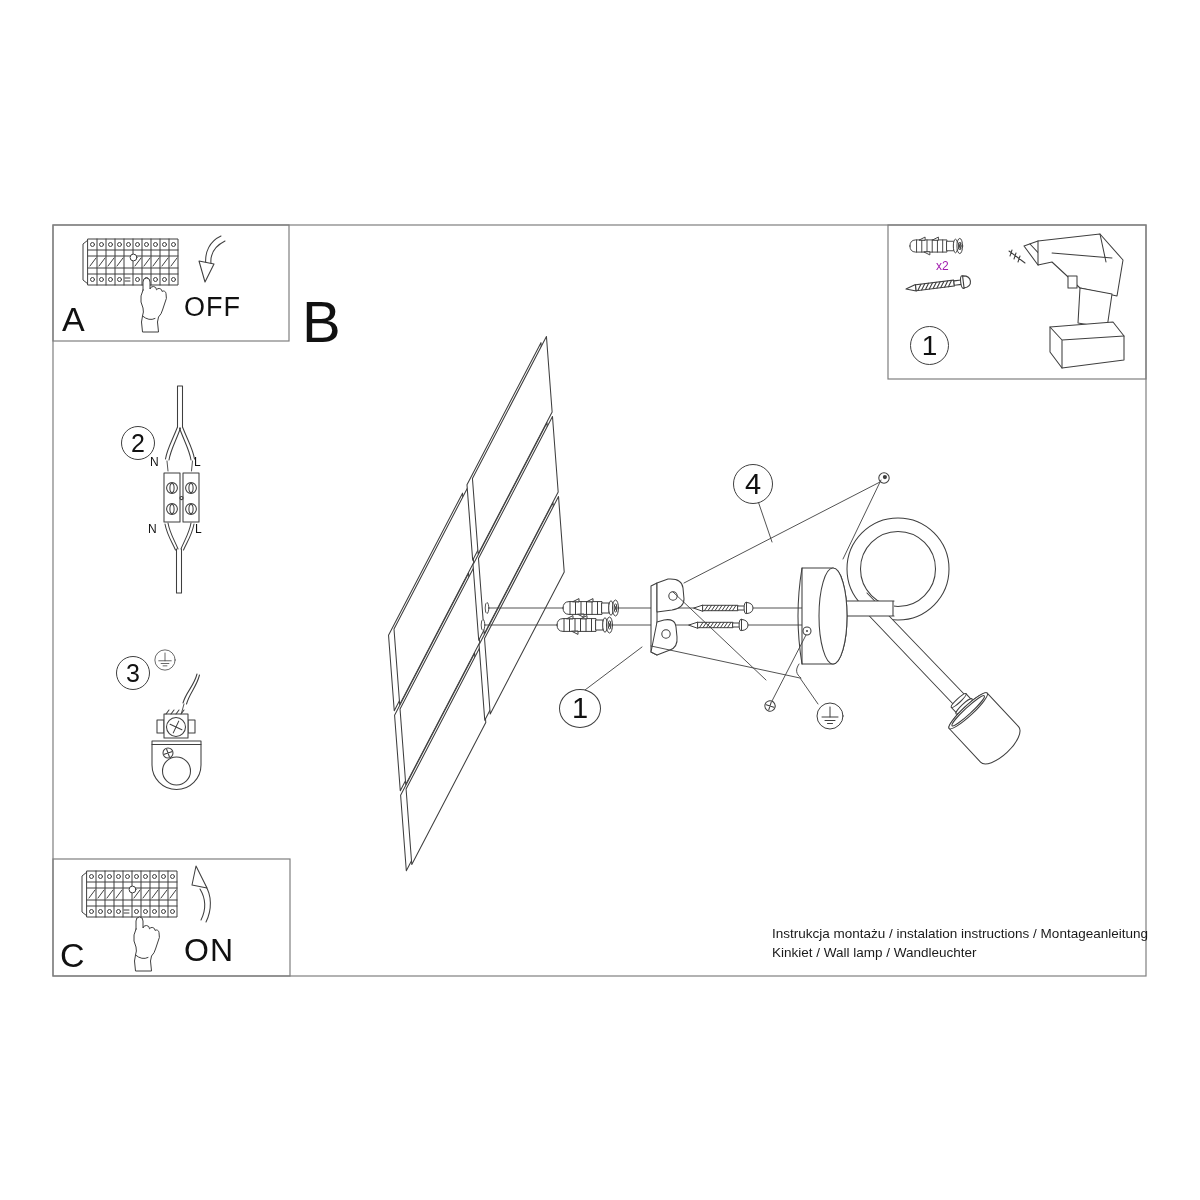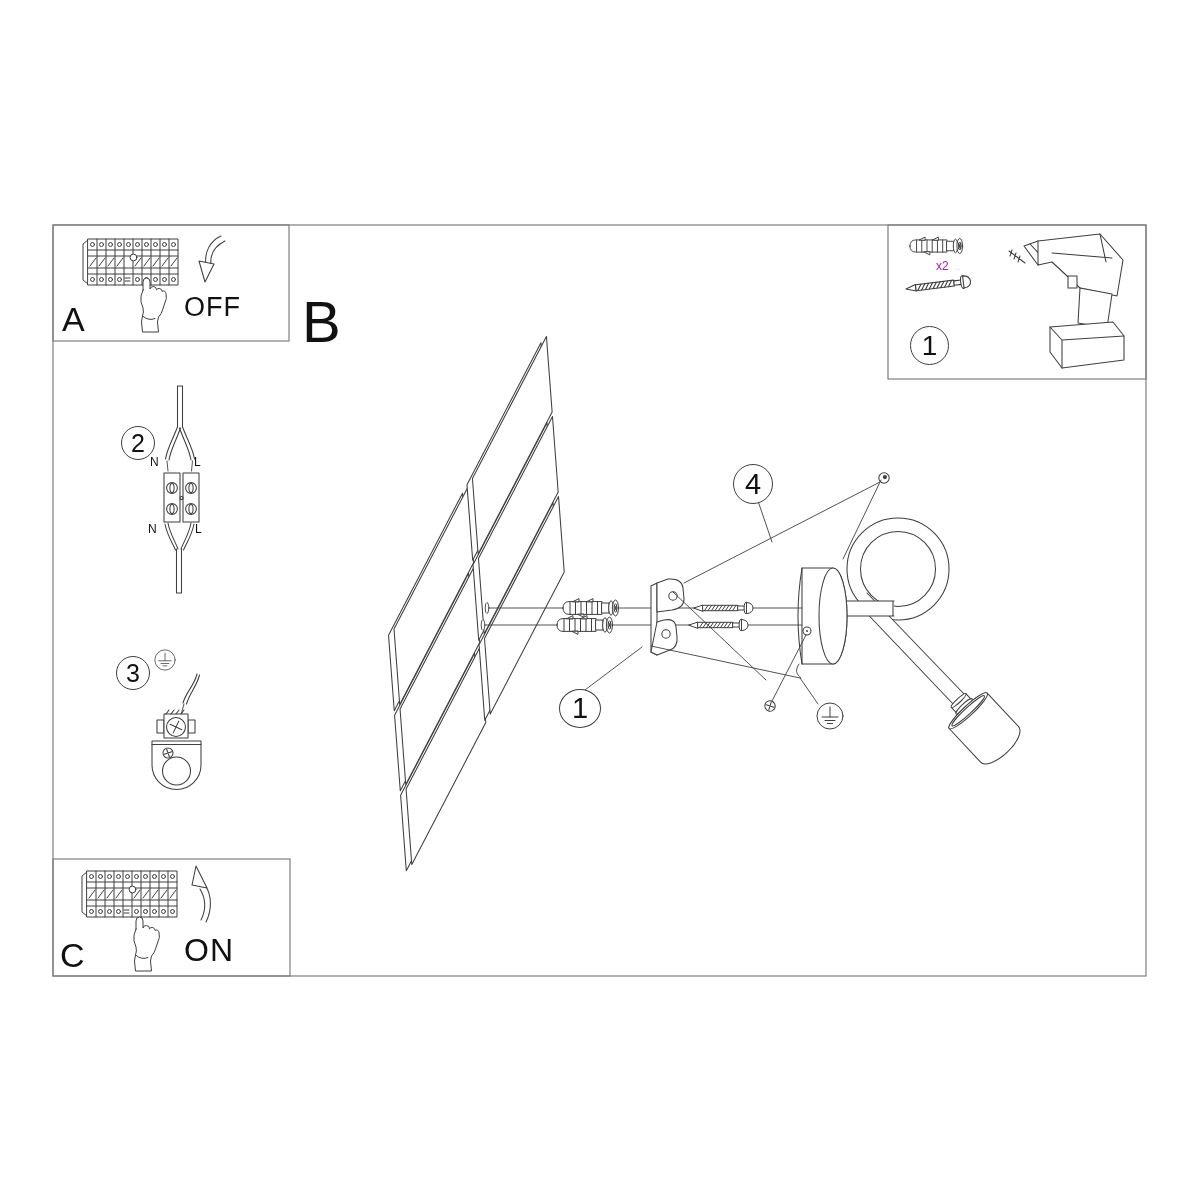--- a/index.html
+++ b/index.html
@@ -277,14 +277,18 @@
   <div class="circle-num" style="left:559px;top:689px;width:40px;height:37px;font-size:29px;">1</div>
   <div class="circle-num" style="left:733px;top:464px;width:38px;height:38px;font-size:29px;">4</div>
 
   <div class="wire-label" style="left:150px;top:455px;">N</div>
   <div class="wire-label" style="left:194px;top:455px;">L</div>
   <div class="wire-label" style="left:148px;top:522px;">N</div>
   <div class="wire-label" style="left:195px;top:522px;">L</div>
 
   <div class="qty-label" style="left:936px;top:259px;">x2</div>
 
+  <div class="footer">
+    <div>Instrukcja montażu / instalation instructions / Montageanleitung</div>
+    <div>Kinkiet / Wall lamp / Wandleuchter</div>
+  </div>
 
 </div>
 
 </body></html>

